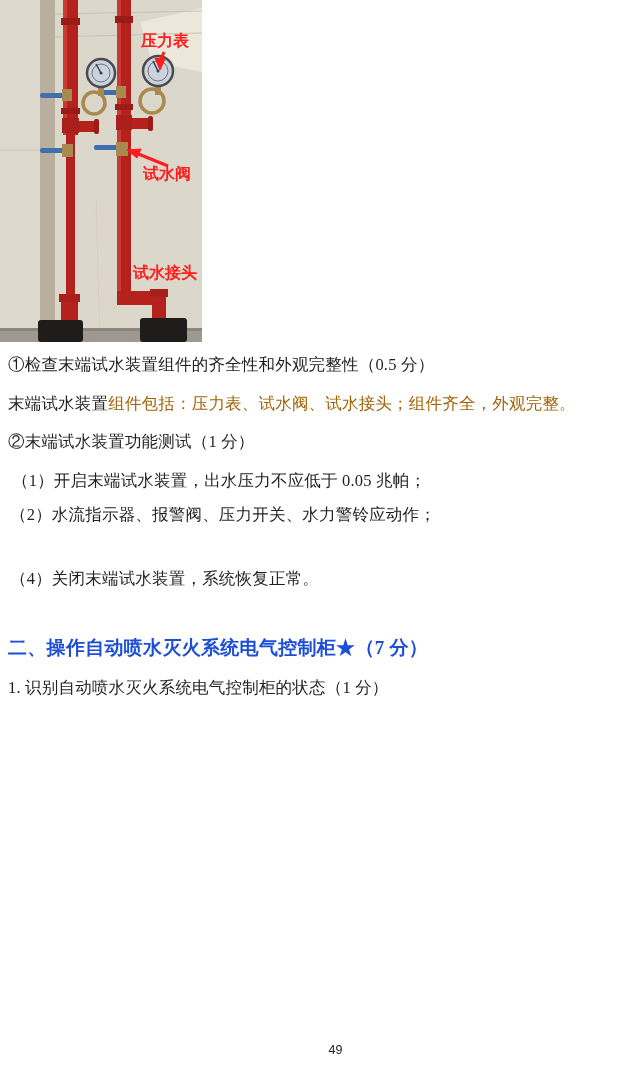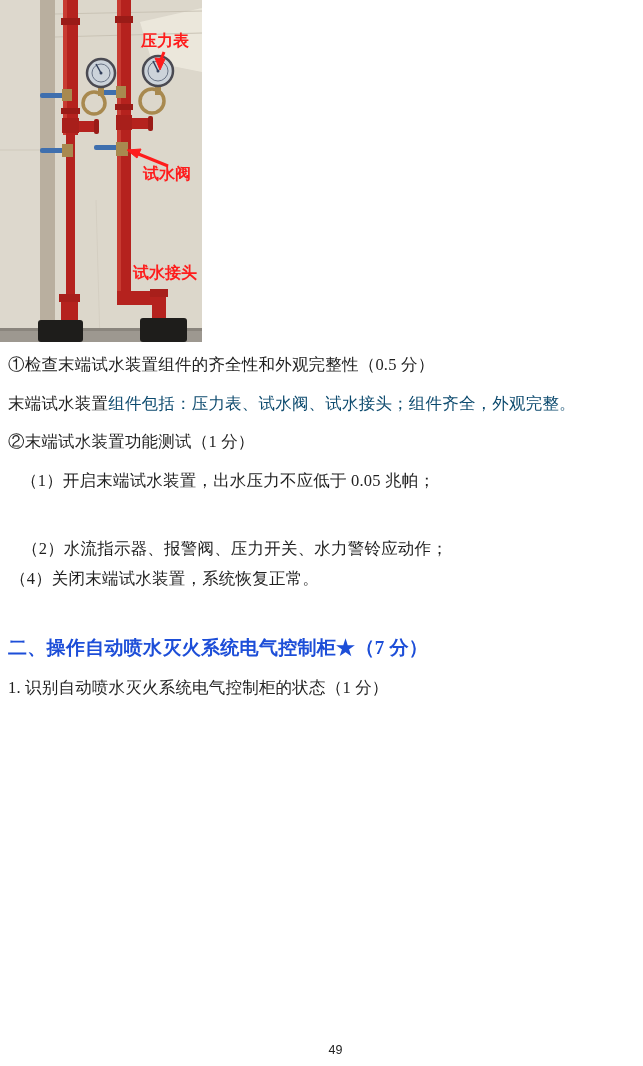--- a/index.html
+++ b/index.html
@@ -27,21 +27,21 @@
   }
 
   
   .tline {
     position: absolute;
     font-size: 16.5px;
     line-height: 21px;
     white-space: nowrap;
     letter-spacing: 0.2px;
   }
-  .blue { color: #0c4a6e; }
+  .blue { color: #a16207; }
   .heading {
     position: absolute;
     font-size: 19px;
     font-weight: bold;
     color: #1d4ed8;
     white-space: nowrap;
     letter-spacing: 0.3px;
   }
   .page-number {
     position: absolute;
@@ -148,23 +148,23 @@
       <text class="photo-label" x="165" y="278" text-anchor="middle">试水接头</text>
     </svg>
   </div>
 
   <p class="tline" style="left:8px; top:354px;">①检查末端试水装置组件的齐全性和外观完整性（0.5 分）</p>
 
   <p class="tline" style="left:8px; top:393px;"><span>末端试水装置</span><span class="blue">组件包括：压力表、试水阀、试水接头；组件齐全，外观完整。</span></p>
 
   <p class="tline" style="left:8px; top:431px;">②末端试水装置功能测试（1 分）</p>
 
-  <p class="tline" style="left:21px; top:470px;">（1）开启末端试水装置，出水压力不应低于 0.05 兆帕；</p>
+  <p class="tline" style="left:12px; top:470px;">（1）开启末端试水装置，出水压力不应低于 0.05 兆帕；</p>
 
-  <p class="tline" style="left:22px; top:504px;margin-top:34px;">（2）水流指示器、报警阀、压力开关、水力警铃应动作；</p>
+  <p class="tline" style="left:10px; top:504px;">（2）水流指示器、报警阀、压力开关、水力警铃应动作；</p>
 
 
   <p class="tline" style="left:10px; top:568px;">（4）关闭末端试水装置，系统恢复正常。</p>
 
   <h2 class="heading" style="left:8px; top:635px;">二、操作自动喷水灭火系统电气控制柜★（7 分）</h2>
 
   <p class="tline" style="left:8px; top:677px;">1. 识别自动喷水灭火系统电气控制柜的状态（1 分）</p>
 
   <div class="page-number" style="top:1043px;">49</div>
 

